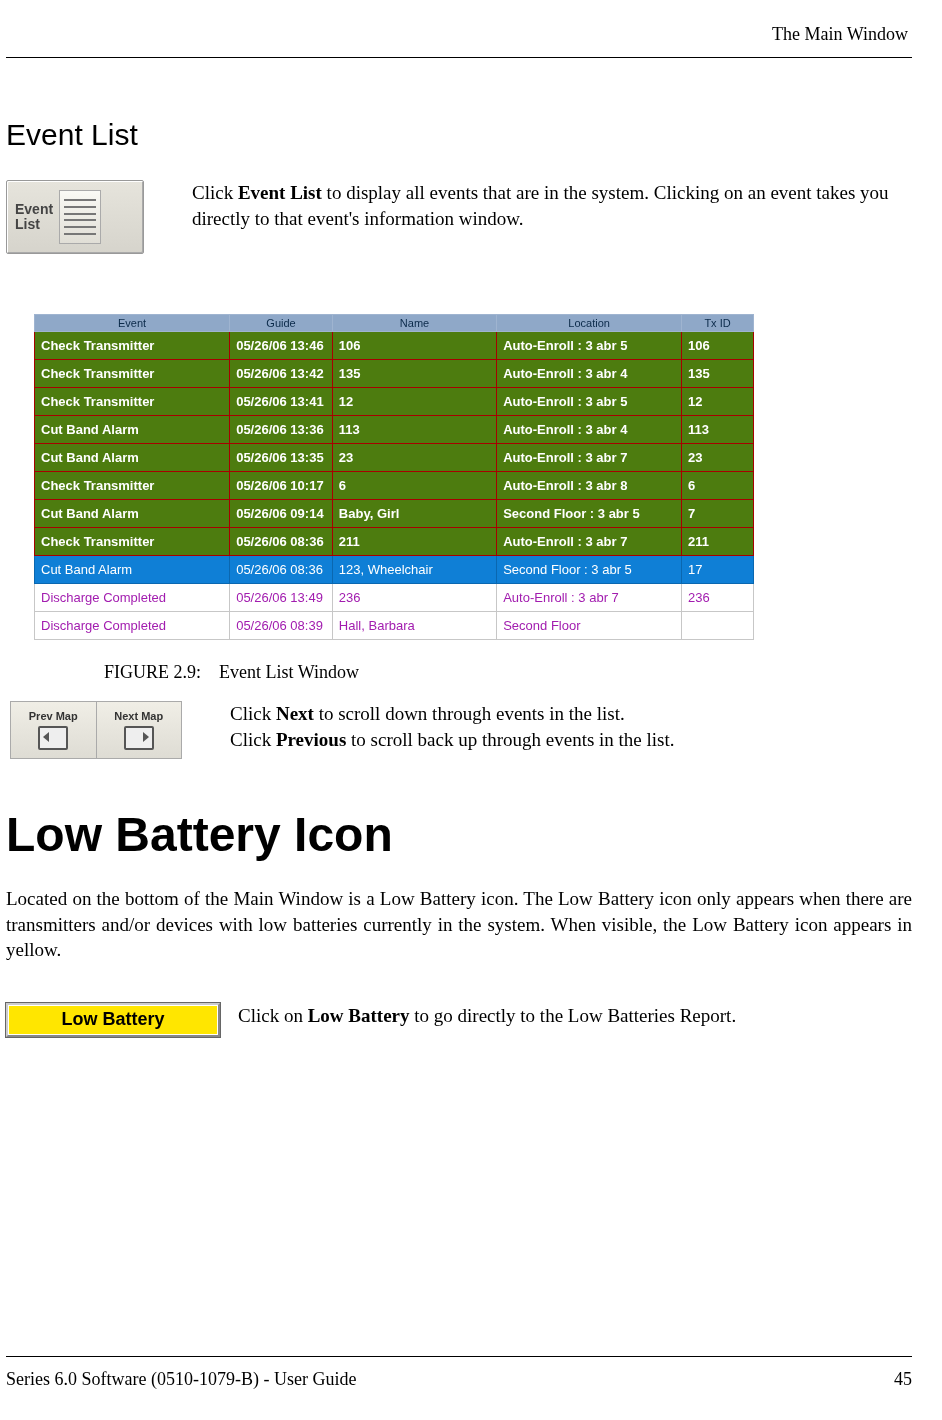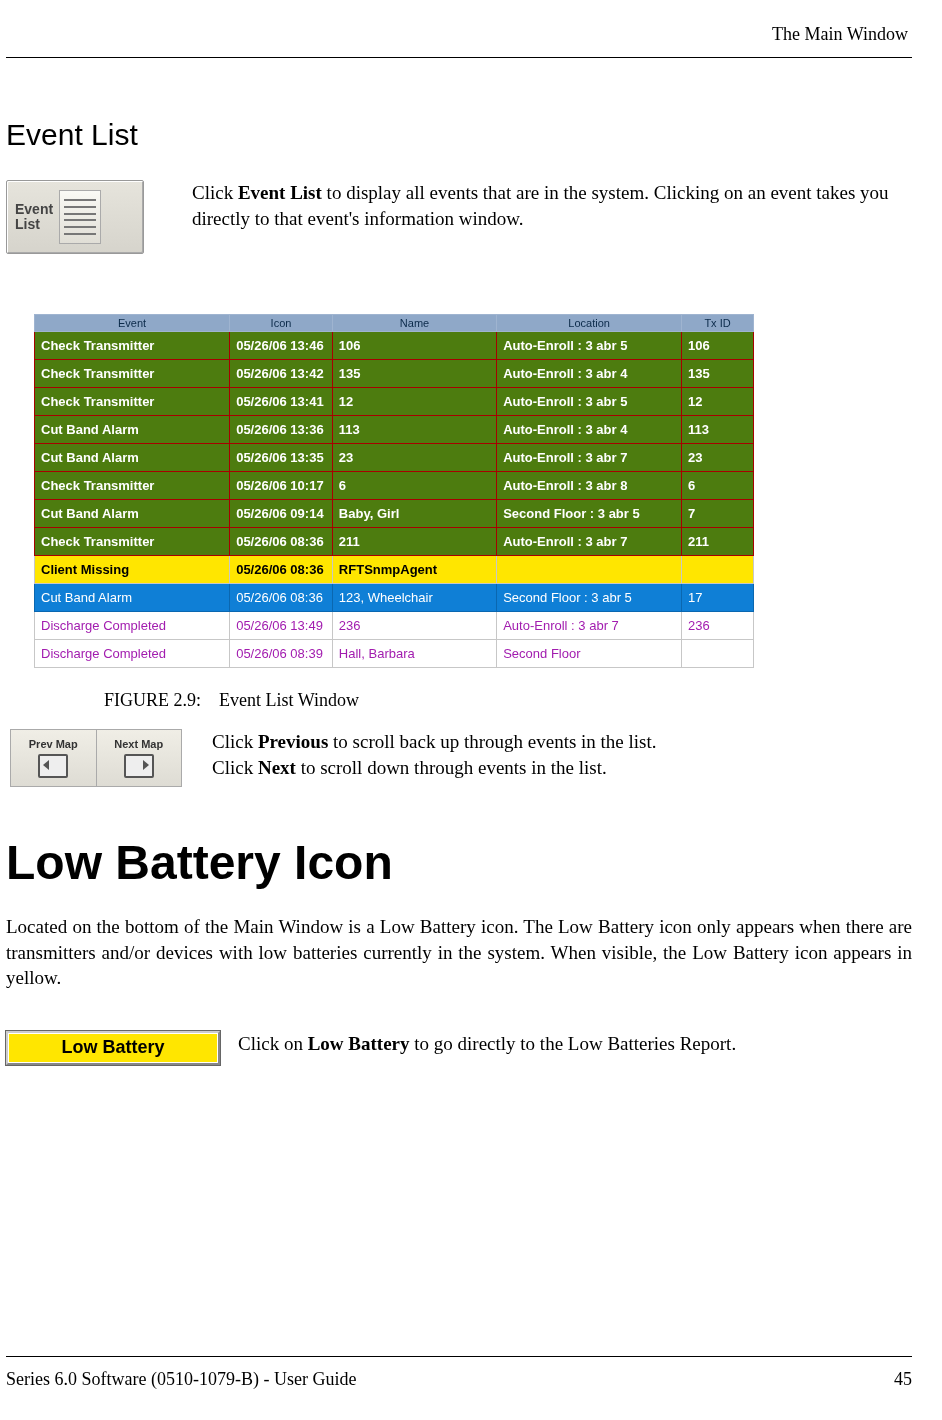--- a/index.html
+++ b/index.html
@@ -94,21 +94,21 @@
     overflow: hidden;
   }
   tr.state-RED td { background: #4d7c0f; color: #fff; font-weight: bold; border-color: #a70000; }
   tr.state-YELLOW td { background: #ffe600; color: #000; font-weight: bold; }
   tr.state-BLUE td { background: #0f7fd6; color: #fff; font-weight: 400; border-color: #0a67b0; }
   tr.state-WHITE td { background: #ffffff; color: #a21caf; font-weight: 400; }
 
   .fig-caption { font-family: "Times New Roman", serif; font-size: 18px; margin: 22px 0 18px 70px; }
   .fig-caption .cap-label { margin-right: 18px; }
 
-  .nav-row { display: flex; align-items: flex-start; gap: 0; margin-left: 4px; margin-bottom: 48px; }
+  .nav-row { display: flex; align-items: flex-start; gap: 18px; margin-left: 4px; margin-bottom: 48px; }
   .nav-btns { display: flex; border: 1px solid #aaa; width: 170px; height: 56px; }
   .nav-btn {
     flex:1; display:flex; flex-direction:column; align-items:center; justify-content:center;
     background: linear-gradient(#f0eee6,#dedcd4);
     font-family: Arial, sans-serif; font-size: 11px; font-weight: bold; color:#333;
     gap:4px;
   }
   .nav-btn + .nav-btn { border-left: 1px solid #aaa; }
   .mini-monitor {
     width: 26px; height: 20px; border: 2px solid #555; border-radius: 2px; position: relative; background: #eee;
@@ -176,21 +176,21 @@
       <colgroup id="cg">
           <col style="width: 190px;">
           <col style="width: 100px;">
           <col style="width: 160px;">
           <col style="width: 180px;">
           <col style="width: 70px;">
         </colgroup>
       <thead>
           <tr id="thr">
             <th>Event</th>
-            <th>Icon</th>
+            <th>Guide</th>
             <th>Name</th>
             <th>Location</th>
             <th>Tx ID</th>
           </tr>
         </thead>
       <tbody id="tb">
           <tr class="state-RED">
             <td>Check Transmitter</td>
             <td>05/26/06 13:46</td>
             <td>106</td>
@@ -238,27 +238,20 @@
             <td>Baby, Girl</td>
             <td>Second Floor : 3 abr 5</td>
             <td>7</td>
           </tr>
           <tr class="state-RED">
             <td>Check Transmitter</td>
             <td>05/26/06 08:36</td>
             <td>211</td>
             <td>Auto-Enroll : 3 abr 7</td>
             <td>211</td>
-          </tr>
-          <tr class="state-YELLOW">
-            <td>Client Missing</td>
-            <td>05/26/06 08:36</td>
-            <td>RFTSnmpAgent</td>
-            <td></td>
-            <td></td>
           </tr>
           <tr class="state-BLUE">
             <td>Cut Band Alarm</td>
             <td>05/26/06 08:36</td>
             <td>123, Wheelchair</td>
             <td>Second Floor : 3 abr 5</td>
             <td>17</td>
           </tr>
           <tr class="state-WHITE">
             <td>Discharge Completed</td>
@@ -286,22 +279,22 @@
       <div class="nav-btn">
         <span>Prev Map</span>
         <span class="mini-monitor left"></span>
       </div>
       <div class="nav-btn">
         <span>Next Map</span>
         <span class="mini-monitor right"></span>
       </div>
     </div>
     <div class="nav-text">
+      <div><span>Click </span><b>Next</b><span> to scroll down through events in the list.</span></div>
       <div><span>Click </span><b>Previous</b><span> to scroll back up through events in the list.</span></div>
-      <div><span>Click </span><b>Next</b><span> to scroll down through events in the list.</span></div>
     </div>
   </div>
 
   <h1 class="h1">Low Battery Icon</h1>
   <div class="body-text">Located on the bottom of the Main Window is a Low Battery icon. The Low Battery icon only appears when there are transmitters and/or devices with low batteries currently in the system. When visible, the Low Battery icon appears in yellow.</div>
 
   <div class="lowbat-row">
     <div class="lowbat-btn">
       <span>Low Battery</span>
     </div>

